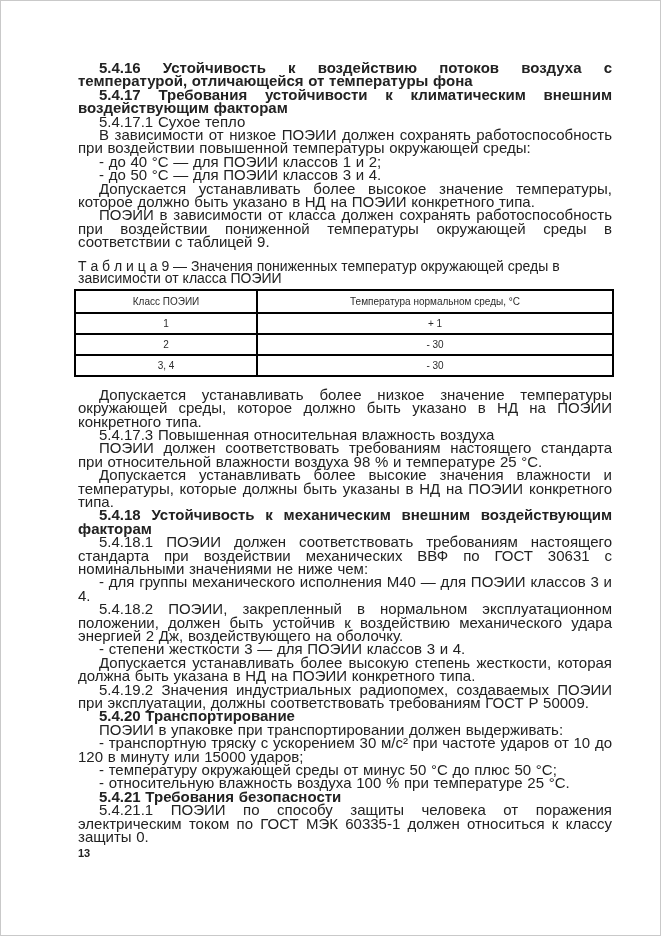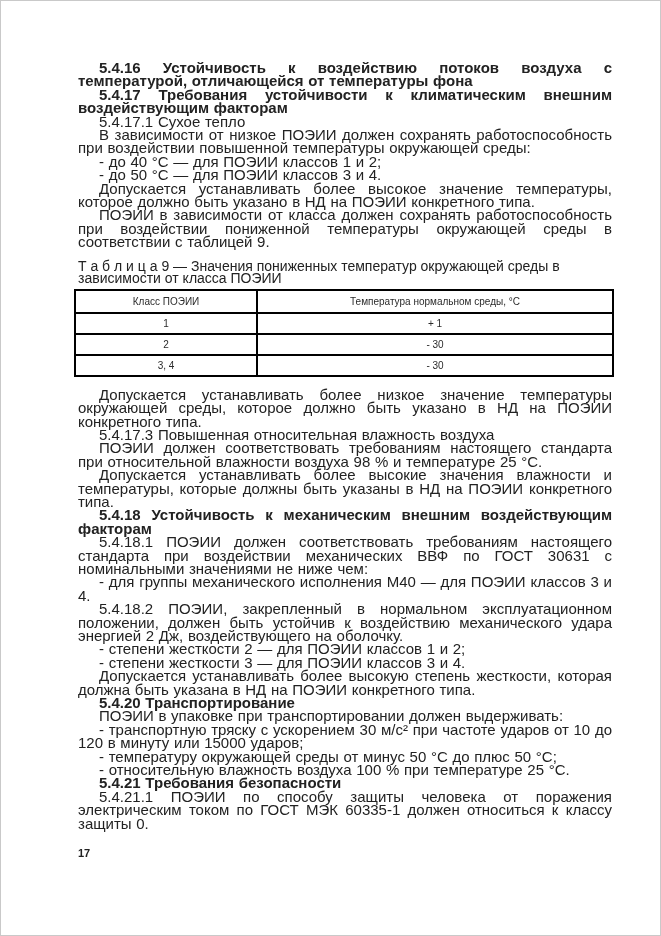--- a/index.html
+++ b/index.html
@@ -107,26 +107,26 @@
           </tbody>
         </table>
         <p class="block para">Допускается устанавливать более низкое значение температуры окружающей среды, которое должно быть указано в НД на ПОЭИИ конкретного типа.</p>
         <p class="block para">5.4.17.3 Повышенная относительная влажность воздуха</p>
         <p class="block para">ПОЭИИ должен соответствовать требованиям настоящего стандарта при относительной влаж­ности воздуха 98 % и температуре 25 °С.</p>
         <p class="block para">Допускается устанавливать более высокие значения влажности и температуры, которые должны быть указаны в НД на ПОЭИИ конкретного типа.</p>
         <p class="block heading">5.4.18 Устойчивость к механическим внешним воздействующим факторам</p>
         <p class="block para">5.4.18.1 ПОЭИИ должен соответствовать требованиям настоящего стандарта при воздействии механических ВВФ по ГОСТ 30631 с номинальными значениями не ниже чем:</p>
         <p class="block para">- для группы механического исполнения М40 — для ПОЭИИ классов 3 и 4.</p>
         <p class="block para">5.4.18.2 ПОЭИИ, закрепленный в нормальном эксплуатационном положении, должен быть ус­тойчив к воздействию механического удара энергией 2 Дж, воздействующего на оболочку.</p>
-        <p class="block para">- степени жесткости 2 — для ПОЭИИ классов 1 и 2;</p>
         <p class="block para">- степени жесткости 3 — для ПОЭИИ классов 3 и 4.</p>
         <p class="block para">Допускается устанавливать более высокую степень жесткости, которая должна быть указана в НД на ПОЭИИ конкретного типа.</p>
+        <p class="block para">5.4.19.2 Значения индустриальных радиопомех, создаваемых ПОЭИИ при эксплуатации, долж­ны соответствовать требованиям ГОСТ Р 50009.</p>
         <p class="block heading">5.4.20 Транспортирование</p>
         <p class="block para">ПОЭИИ в упаковке при транспортировании должен выдерживать:</p>
         <p class="block para">- транспортную тряску с ускорением 30 м/с² при частоте ударов от 10 до 120 в минуту или 15000 ударов;</p>
         <p class="block para">- температуру окружающей среды от минус 50 °С до плюс 50 °С;</p>
         <p class="block para">- относительную влажность воздуха 100 % при температуре 25 °С.</p>
         <p class="block heading">5.4.21 Требования безопасности</p>
         <p class="block para">5.4.21.1 ПОЭИИ по способу защиты человека от поражения электрическим током по ГОСТ МЭК 60335-1 должен относиться к классу защиты 0.</p>
       </div>
   </div>
-  <div class="page-number">17</div>
+  <div class="page-number">13</div>
 </div>
 
 </body></html>

